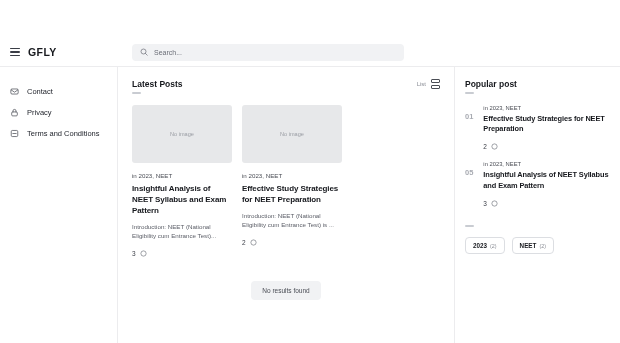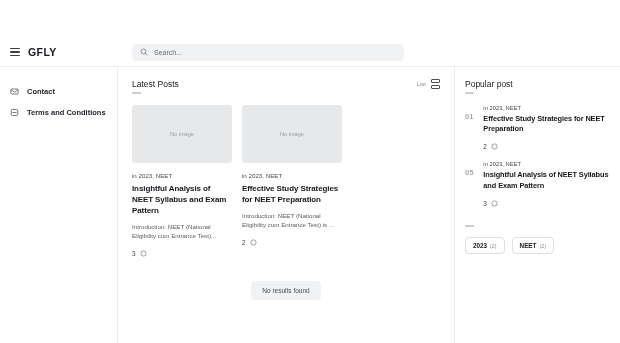--- a/index.html
+++ b/index.html
@@ -44,30 +44,30 @@
   .leftnav {
     width: 118px; flex: 0 0 118px;
     border-right: 1px solid #ececee;
     padding-top: 14px;
     background: #fff;
   }
   .nav-item {
     display: flex; align-items: center; gap: 8px;
     padding: 6px 10px; cursor: pointer;
   }
-  .nav-label { font-size: 7.5px; color: #23262e; font-weight: 700; }
+  .nav-label { font-size: 7.5px; color: #23262e; font-weight: 400; }
 
   
   .center {
     flex: 1; min-width: 0;
     padding: 12px 14px 0 14px;
     border-right: 1px solid #ececee;
   }
   .center-head { display: flex; align-items: flex-start; justify-content: space-between; }
-  .sec-title { font-size: 8.5px; font-weight: 400; color: #16181d; }
+  .sec-title { font-size: 8.5px; font-weight: 700; color: #16181d; }
   .sec-rule { width: 9px; height: 1.6px; background: #c9ccd2; margin-top: 3px; border-radius: 1px; }
   .view-toggle { display: flex; align-items: center; gap: 5px; cursor: pointer; }
   .view-label { font-size: 6px; color: #8b8e96; }
   .view-icon { display: flex; flex-direction: column; gap: 1.6px; }
   .view-icon i { display: block; width: 9px; height: 4px; border: 1px solid #4a4d55; border-radius: 1px; }
 
   .cards { display: flex; gap: 10px; margin-top: 11px; }
   .card { width: 100px; }
   .thumb {
     width: 100px; height: 58px; background: #e7e8ea;
@@ -147,20 +147,29 @@
         <span class="ico">
           <svg width="9" height="9" viewBox="0 0 16 16" fill="none">
             <rect x="1.5" y="3.5" width="13" height="9" rx="2" stroke="#3a3d46" stroke-width="1.2"></rect>
             <path d="M2.5 5.5 8 9.2l5.5-3.7" stroke="#3a3d46" stroke-width="1.2" stroke-linecap="round" stroke-linejoin="round"></path>
           </svg>
         </span>
         <span class="nav-label">Contact</span>
       </div>
 
 
+      <div class="nav-item">
+        <span class="ico">
+          <svg width="9" height="9" viewBox="0 0 16 16" fill="none">
+            <rect x="3" y="7" width="10" height="7" rx="1.8" stroke="#3a3d46" stroke-width="1.2"></rect>
+            <path d="M5.3 7V5.2a2.7 2.7 0 0 1 5.4 0V7" stroke="#3a3d46" stroke-width="1.2" stroke-linecap="round"></path>
+          </svg>
+        </span>
+        <span class="nav-label">Privacy</span>
+      </div>
 
       <div class="nav-item">
         <span class="ico">
           <svg width="9" height="9" viewBox="0 0 16 16" fill="none">
             <rect x="2.2" y="2.6" width="11.6" height="10.8" rx="2" stroke="#3a3d46" stroke-width="1.2"></rect>
             <line x1="5" y1="8" x2="11" y2="8" stroke="#3a3d46" stroke-width="1.2" stroke-linecap="round"></line>
           </svg>
         </span>
         <span class="nav-label">Terms and Conditions</span>
       </div>

